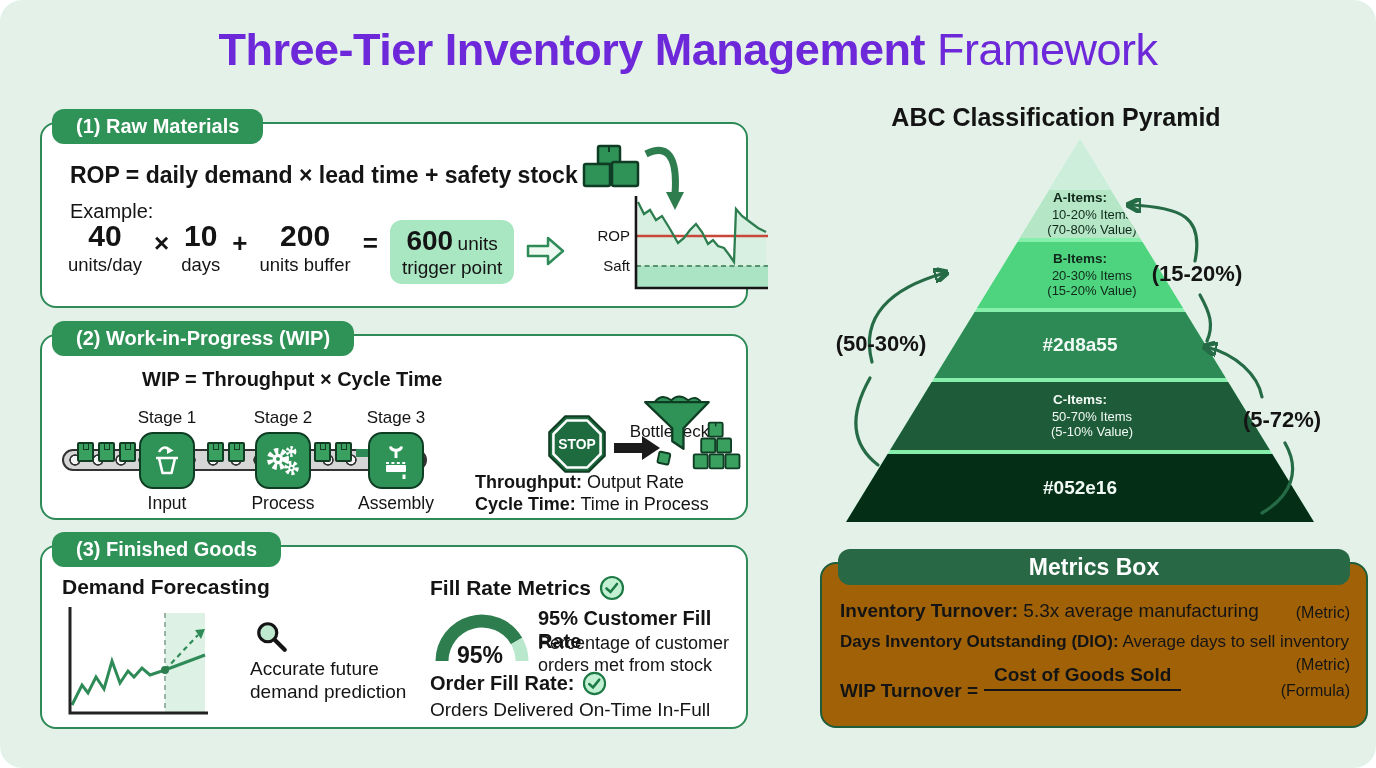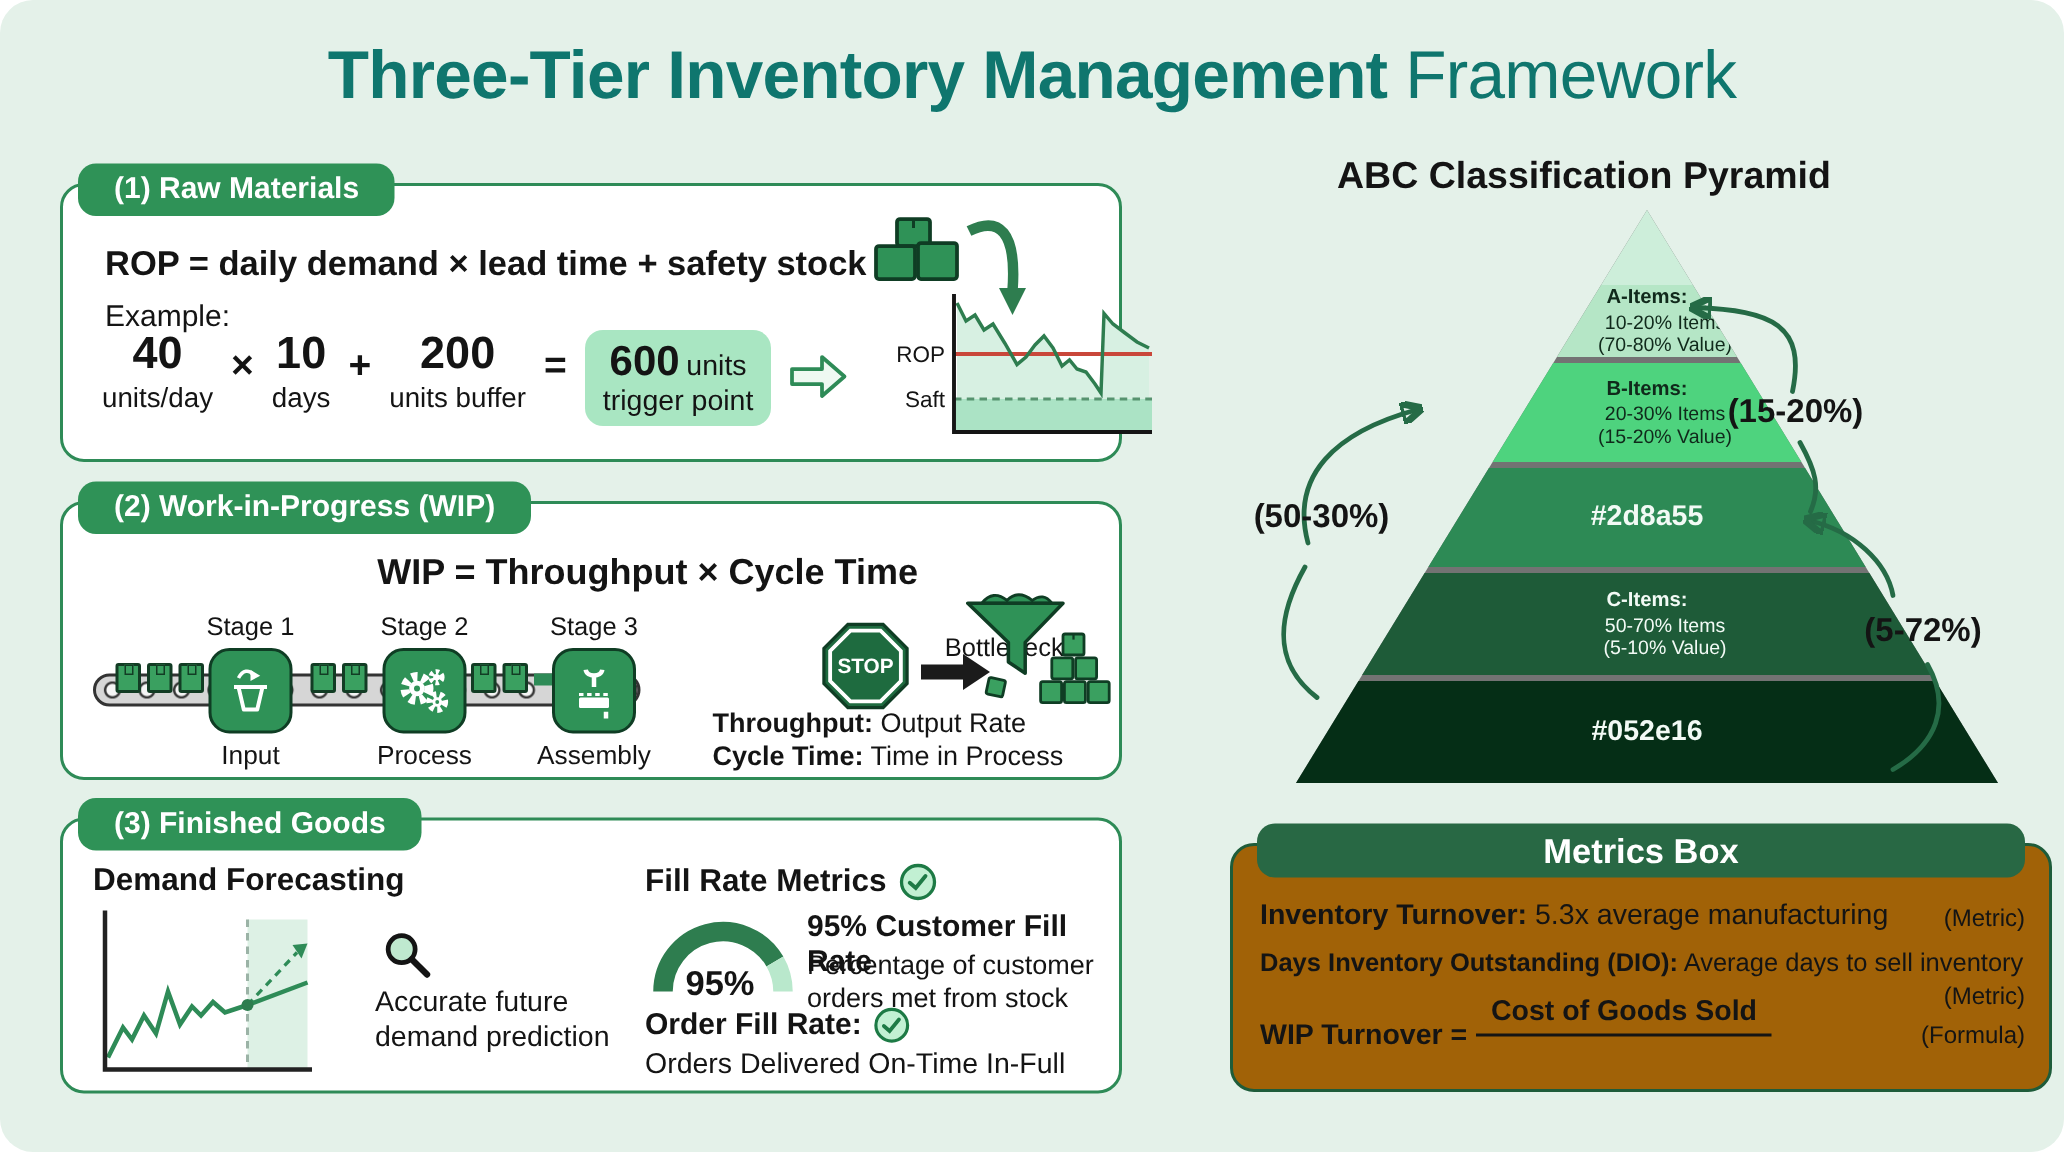--- a/index.html
+++ b/index.html
@@ -2,21 +2,21 @@
 <html><head>
 <meta charset="utf-8">
 <style>
   html,body{margin:0;padding:0;background:#ffffff;}
   *{box-sizing:border-box;}
   body{font-family:"Liberation Sans", sans-serif;color:#141414;}
   .canvas{position:relative;width:1376px;height:768px;background:#e4f1e9;border-radius:22px;overflow:hidden;}
   .abs{position:absolute;}
 
   
-  .main-title{position:absolute;left:0;top:24px;width:100%;text-align:center;font-size:45px;letter-spacing:-0.5px;color:#0f766e;}
+  .main-title{position:absolute;left:0;top:24px;width:100%;text-align:center;font-size:45px;letter-spacing:-0.5px;color:#6d28d9;}
   .main-title .tb{font-weight:bold;}
   .main-title .tr{font-weight:normal;}
 
   
   .panel{position:absolute;left:40px;width:708px;background:#fff;border:2.5px solid #2e8b57;border-radius:16px;}
   .panel-pill{position:absolute;left:10px;top:-15px;height:35px;line-height:35px;padding:0 24px;background:#2f9257;border-radius:12px;color:#fff;font-weight:bold;font-size:20px;white-space:nowrap;}
 
   
   .rop-formula{position:absolute;left:28px;top:38px;font-size:23px;font-weight:bold;}
   .example-label{position:absolute;left:28px;top:76px;font-size:20px;}
@@ -25,42 +25,42 @@
   .term-value{font-size:30px;font-weight:bold;line-height:1.05;}
   .term-unit{font-size:18.5px;margin-top:2px;white-space:nowrap;}
   .op{font-size:26px;font-weight:bold;padding-top:8px;}
   .result-box{background:#a9e6c2;border-radius:12px;padding:5px 12px;text-align:center;}
   .rb-value{font-size:28px;font-weight:bold;}
   .rb-unit{font-size:19px;}
   .rb-caption{font-size:19px;line-height:1.15;}
   .mini-chart-text{font-size:15px;fill:#141414;}
 
   
-  .wip-formula{position:absolute;left:90px;top:32px;width:480px;text-align:right;font-size:24px;font-weight:bold;}
+  .wip-formula{position:absolute;left:100px;top:32px;width:480px;text-align:left;font-size:20px;font-weight:bold;}
   .bottleneck-label{position:absolute;left:570px;top:38px;width:115px;text-align:center;font-size:17px;margin-top:48px;}
   .belt{position:absolute;left:20px;top:113px;width:365px;height:22px;background:#d6d6d6;border:2.5px solid #333;border-radius:11px;
         background-image:radial-gradient(circle 5.5px at 11px 9px,#f5f5f5 3.8px,#333 4.4px 5.4px,rgba(0,0,0,0) 6px);
         background-size:23px 18px;background-repeat:repeat-x;}
   .stage-sq{position:absolute;top:96px;width:56px;height:57px;background:#2f9257;border:2.5px solid #0f3d24;border-radius:14px;display:flex;align-items:center;justify-content:center;}
   .stage-title{position:absolute;top:72px;width:90px;text-align:center;font-size:17px;}
   .stage-caption{position:absolute;top:157px;width:100px;text-align:center;font-size:17.5px;}
   .crate{position:relative;width:17px;height:20px;background:#3aa060;border:2px solid #123c24;border-radius:2px;}
   .crate::before{content:"";position:absolute;left:50%;top:-1px;transform:translateX(-50%);width:4px;height:5px;background:#3aa060;border:1.5px solid #123c24;}
   .crate-row{position:absolute;top:106px;display:flex;gap:4px;}
   .wip-note{position:absolute;left:433px;font-size:18px;white-space:nowrap;}
   .wip-note b{font-weight:bold;}
 
   
   .fg-sub{font-weight:bold;font-size:21px;position:absolute;display:flex;align-items:center;gap:8px;}
   .fg-caption{position:absolute;font-size:19px;line-height:1.22;}
   .gauge-text{font-weight:bold;font-size:23px;fill:#141414;}
 
   
   .pyr-title{position:absolute;left:806px;top:103px;width:500px;text-align:center;font-size:25px;font-weight:bold;}
-  .pyramid{position:absolute;left:864px;top:140px;width:468px;height:382px;background:#737373;
+  .pyramid{position:absolute;left:846px;top:140px;width:468px;height:382px;background:#86efac;
            -webkit-clip-path:polygon(50% 0%,100% 100%,0% 100%);clip-path:polygon(50% 0%,100% 100%,0% 100%);}
   .band{position:absolute;left:0;width:100%;display:flex;flex-direction:column;align-items:center;justify-content:center;text-align:center;}
   .band .t1{font-size:13.5px;font-weight:bold;line-height:1.2;}
   .band .t2{font-size:13px;line-height:1.2;margin-left:24px;}
   .band-dark{color:#f2faf5;}
   .band-light{color:#10291b;}
   .hex-label{font-size:19px;font-weight:bold;color:#f2faf5;}
   .pyr-side-label{position:absolute;font-size:22px;font-weight:bold;text-align:center;}
   .pyr-arrows path{stroke:#256b46;stroke-width:3.2;fill:none;stroke-linecap:round;}
 

